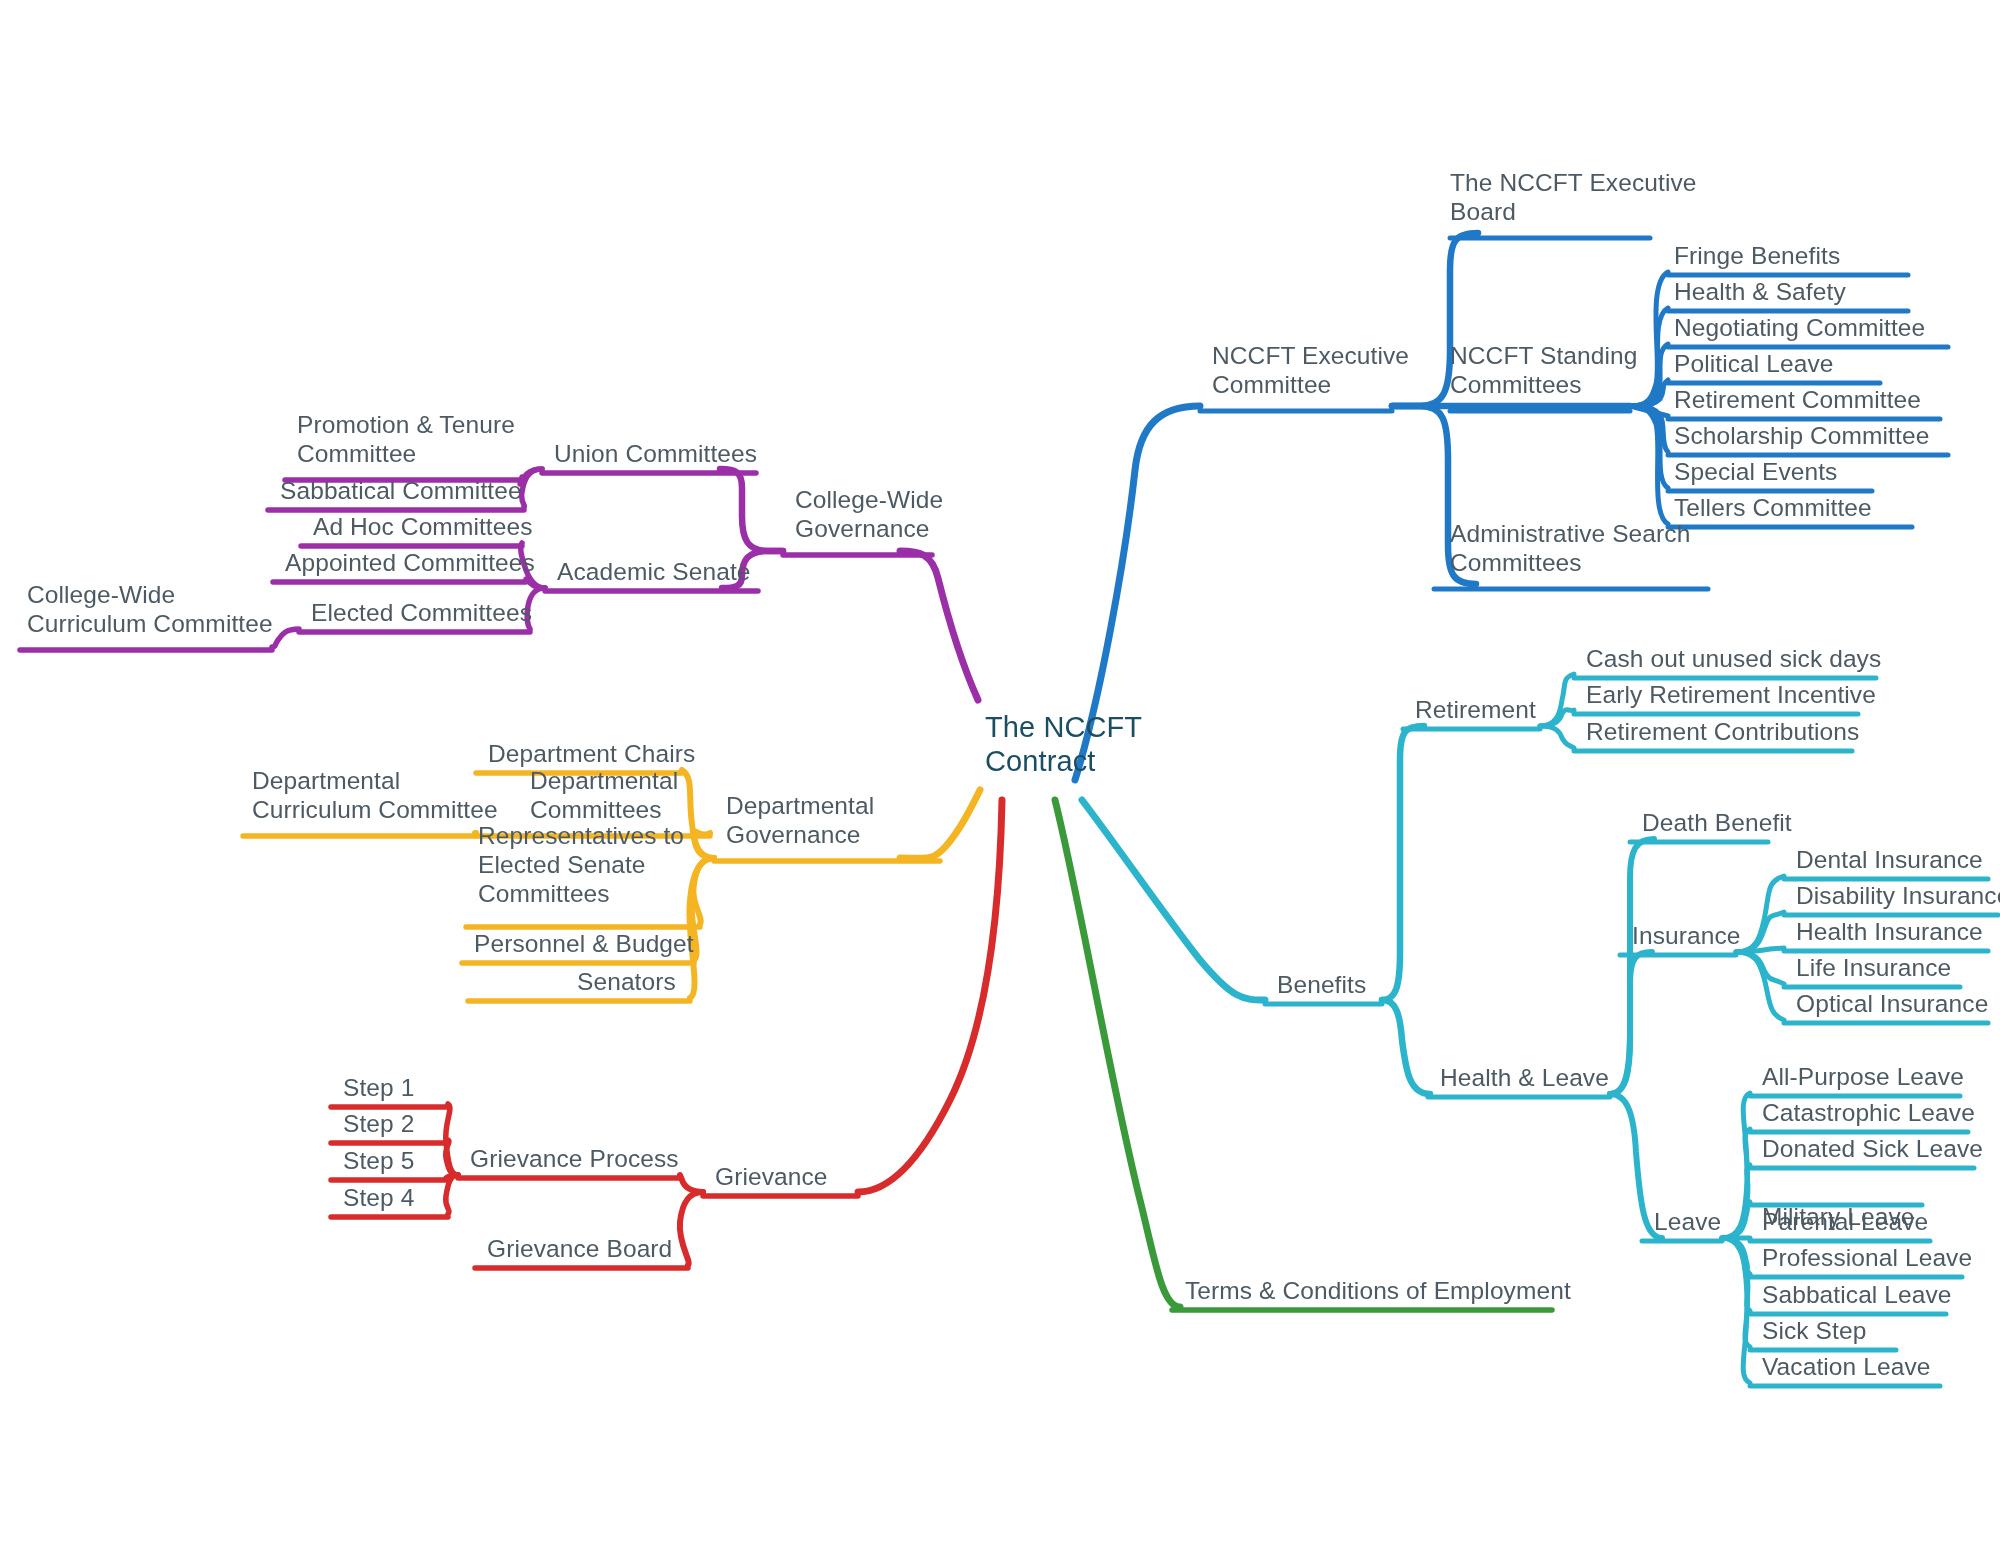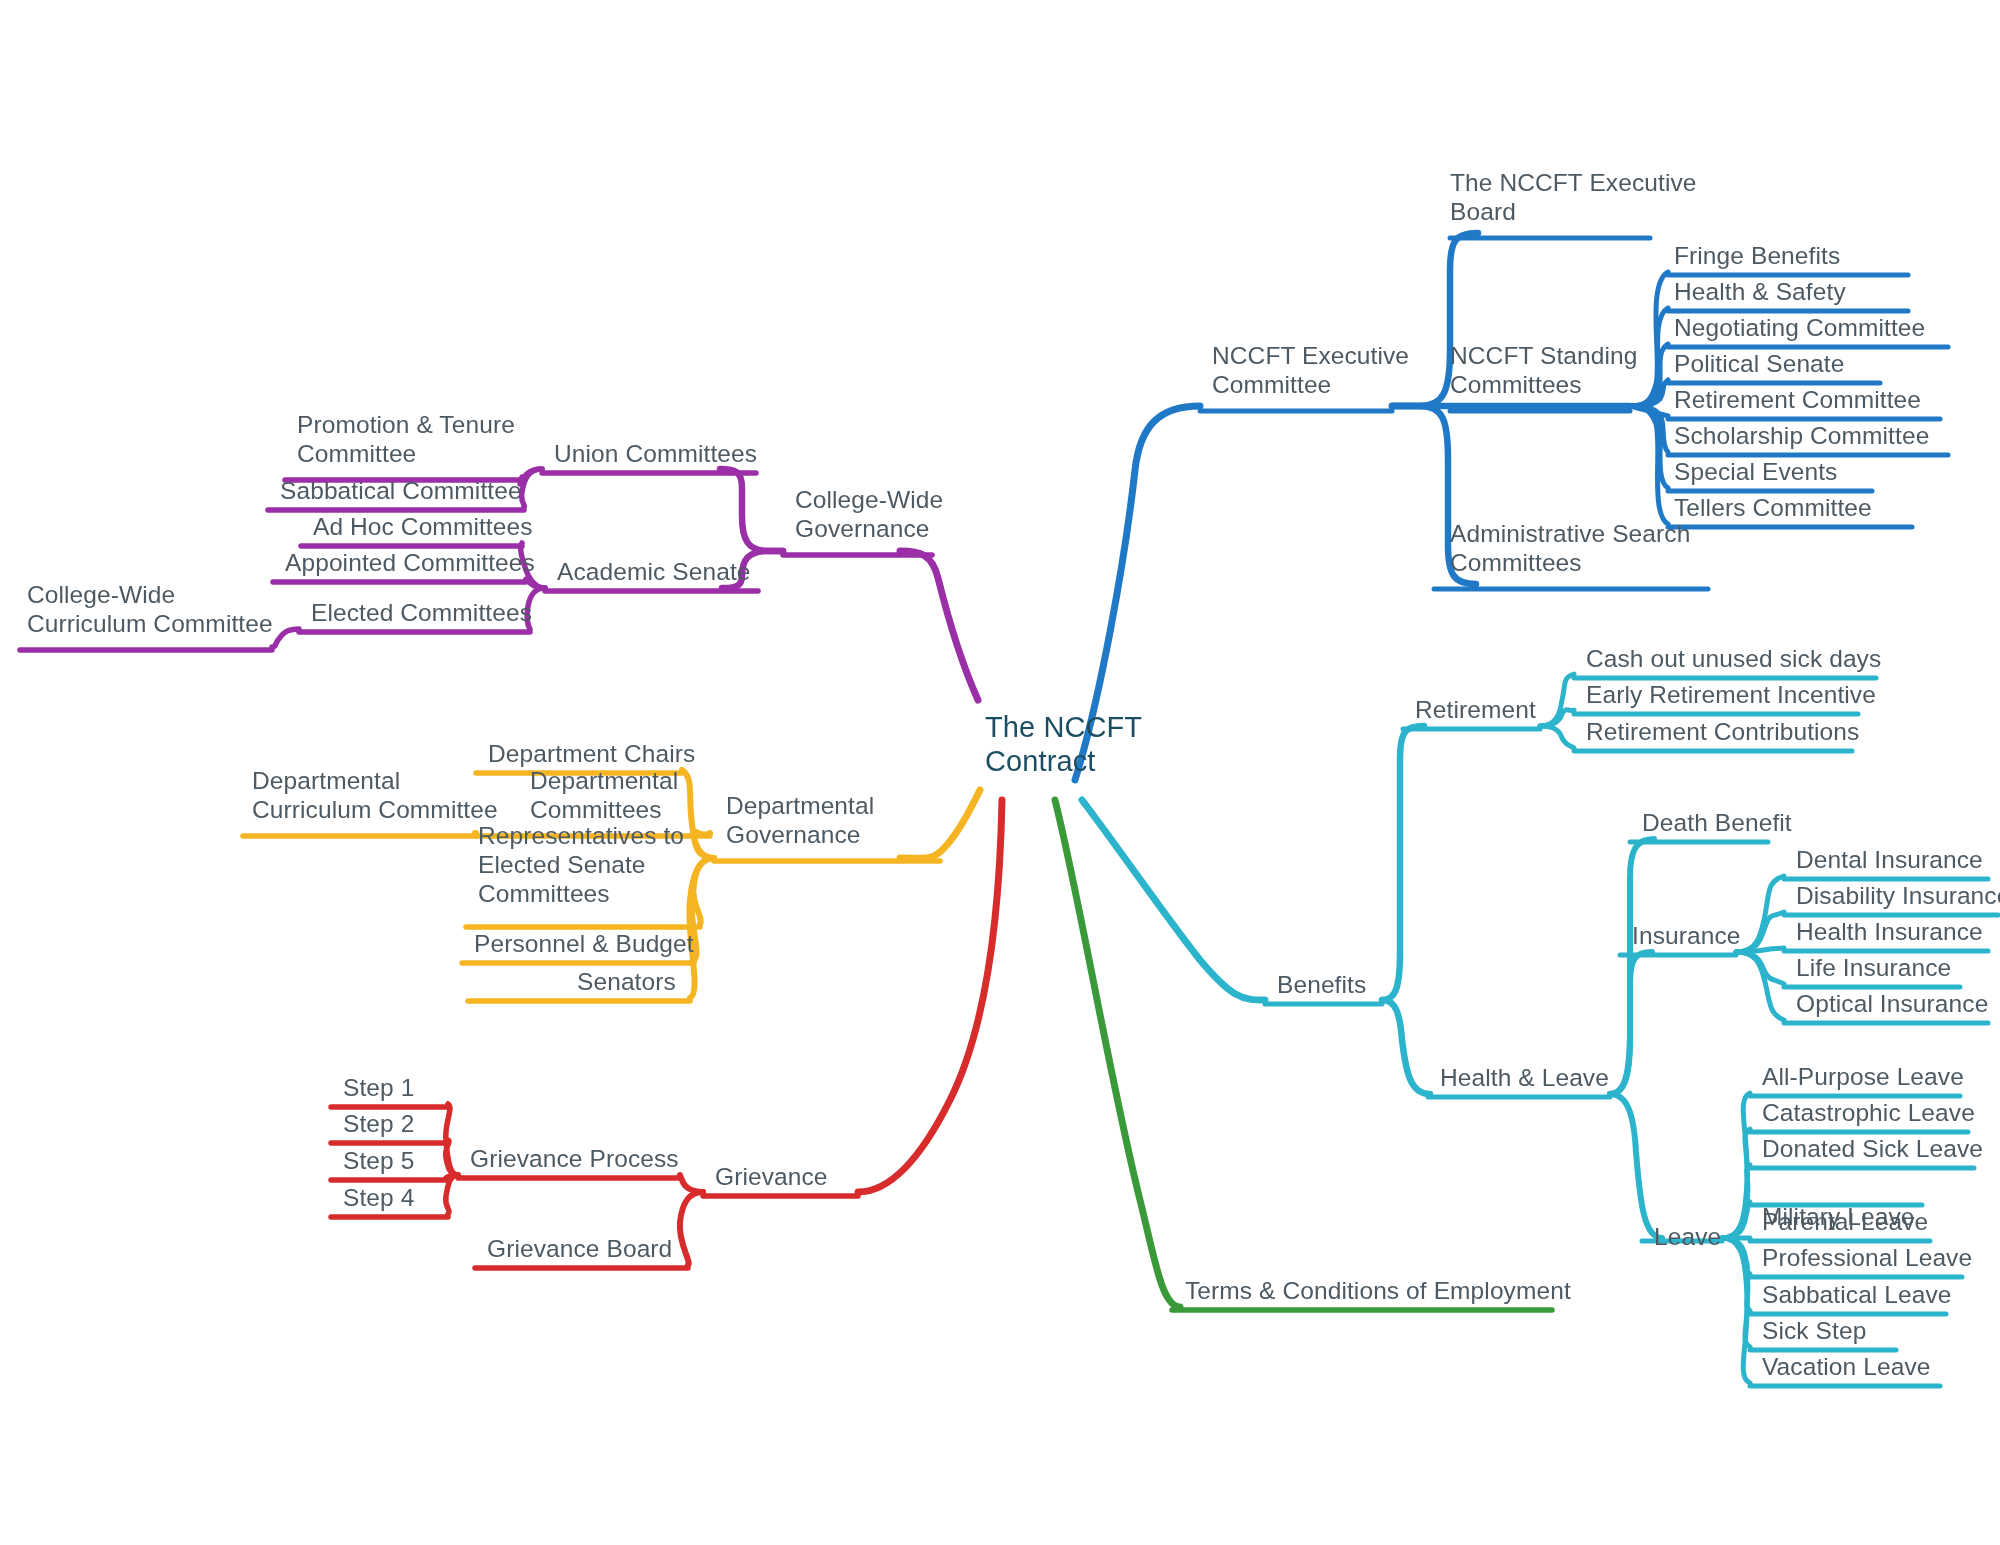--- a/index.html
+++ b/index.html
@@ -165,21 +165,21 @@
         <path d="M 1750 1386 L 1940 1386" stroke="#2bb4cc" stroke-width="5"></path>
       </g>
   </svg>
   <div id="label-layer">
       <div class="node-label" style="left: 1450px; top: 192px; transform: translate(0px, -24px);"><div>The NCCFT Executive</div><div>Board</div></div>
       <div class="node-label" style="left: 1212px; top: 365px; transform: translate(0px, -24px);"><div>NCCFT Executive</div><div>Committee</div></div>
       <div class="node-label" style="left: 1450px; top: 365px; transform: translate(0px, -24px);"><div>NCCFT Standing</div><div>Committees</div></div>
       <div class="node-label" style="left: 1674px; top: 265px; transform: translate(0px, -24px);"><div>Fringe Benefits</div></div>
       <div class="node-label" style="left: 1674px; top: 301px; transform: translate(0px, -24px);"><div>Health &amp; Safety</div></div>
       <div class="node-label" style="left: 1674px; top: 337px; transform: translate(0px, -24px);"><div>Negotiating Committee</div></div>
-      <div class="node-label" style="left: 1674px; top: 373px; transform: translate(0px, -24px);"><div>Political Senate</div></div>
+      <div class="node-label" style="left: 1674px; top: 373px; transform: translate(0px, -24px);"><div>Political Leave</div></div>
       <div class="node-label" style="left: 1674px; top: 409px; transform: translate(0px, -24px);"><div>Retirement Committee</div></div>
       <div class="node-label" style="left: 1674px; top: 445px; transform: translate(0px, -24px);"><div>Scholarship Committee</div></div>
       <div class="node-label" style="left: 1674px; top: 481px; transform: translate(0px, -24px);"><div>Special Events</div></div>
       <div class="node-label" style="left: 1674px; top: 517px; transform: translate(0px, -24px);"><div>Tellers Committee</div></div>
       <div class="node-label" style="left: 1450px; top: 543px; transform: translate(0px, -24px);"><div>Administrative Search</div><div>Committees</div></div>
       <div class="node-label" style="left: 795px; top: 509px; transform: translate(0px, -24px);"><div>College-Wide</div><div>Governance</div></div>
       <div class="node-label" style="left: 554px; top: 463px; transform: translate(0px, -24px);"><div>Union Committees</div></div>
       <div class="node-label" style="left: 557px; top: 581px; transform: translate(0px, -24px);"><div>Academic Senate</div></div>
       <div class="node-label" style="left: 297px; top: 434px; transform: translate(0px, -24px);"><div>Promotion &amp; Tenure</div><div>Committee</div></div>
       <div class="node-label" style="left: 280px; top: 500px; transform: translate(0px, -24px);"><div>Sabbatical Committee</div></div>
@@ -208,21 +208,21 @@
       <div class="node-label" style="left: 1586px; top: 704px; transform: translate(0px, -24px);"><div>Early Retirement Incentive</div></div>
       <div class="node-label" style="left: 1586px; top: 741px; transform: translate(0px, -24px);"><div>Retirement Contributions</div></div>
       <div class="node-label" style="left: 1440px; top: 1087px; transform: translate(0px, -24px);"><div>Health &amp; Leave</div></div>
       <div class="node-label" style="left: 1642px; top: 832px; transform: translate(0px, -24px);"><div>Death Benefit</div></div>
       <div class="node-label" style="left: 1632px; top: 945px; transform: translate(0px, -24px);"><div>Insurance</div></div>
       <div class="node-label" style="left: 1796px; top: 869px; transform: translate(0px, -24px);"><div>Dental Insurance</div></div>
       <div class="node-label" style="left: 1796px; top: 905px; transform: translate(0px, -24px);"><div>Disability Insurance</div></div>
       <div class="node-label" style="left: 1796px; top: 941px; transform: translate(0px, -24px);"><div>Health Insurance</div></div>
       <div class="node-label" style="left: 1796px; top: 977px; transform: translate(0px, -24px);"><div>Life Insurance</div></div>
       <div class="node-label" style="left: 1796px; top: 1013px; transform: translate(0px, -24px);"><div>Optical Insurance</div></div>
-      <div class="node-label" style="left: 1654px; top: 1231px; transform: translate(0px, -24px); margin-top: 15px;"><div>Leave</div></div>
+      <div class="node-label" style="left: 1654px; top: 1231px; transform: translate(0px, -24px);"><div>Leave</div></div>
       <div class="node-label" style="left: 1762px; top: 1086px; transform: translate(0px, -24px);"><div>All-Purpose Leave</div></div>
       <div class="node-label" style="left: 1762px; top: 1122px; transform: translate(0px, -24px);"><div>Catastrophic Leave</div></div>
       <div class="node-label" style="left: 1762px; top: 1158px; transform: translate(0px, -24px);"><div>Donated Sick Leave</div></div>
       <div class="node-label" style="left: 1762px; top: 1197px; transform: translate(0px, -24px); margin-top: 29px;"><div>Military Leave</div></div>
       <div class="node-label" style="left: 1762px; top: 1231px; transform: translate(0px, -24px);"><div>Parental Leave</div></div>
       <div class="node-label" style="left: 1762px; top: 1267px; transform: translate(0px, -24px);"><div>Professional Leave</div></div>
       <div class="node-label" style="left: 1762px; top: 1304px; transform: translate(0px, -24px);"><div>Sabbatical Leave</div></div>
       <div class="node-label" style="left: 1762px; top: 1340px; transform: translate(0px, -24px);"><div>Sick Step</div></div>
       <div class="node-label" style="left: 1762px; top: 1376px; transform: translate(0px, -24px);"><div>Vacation Leave</div></div>
       <div class="node-label node-root" style="left: 985px; top: 710px;"><div>The NCCFT</div><div>Contract</div></div>

